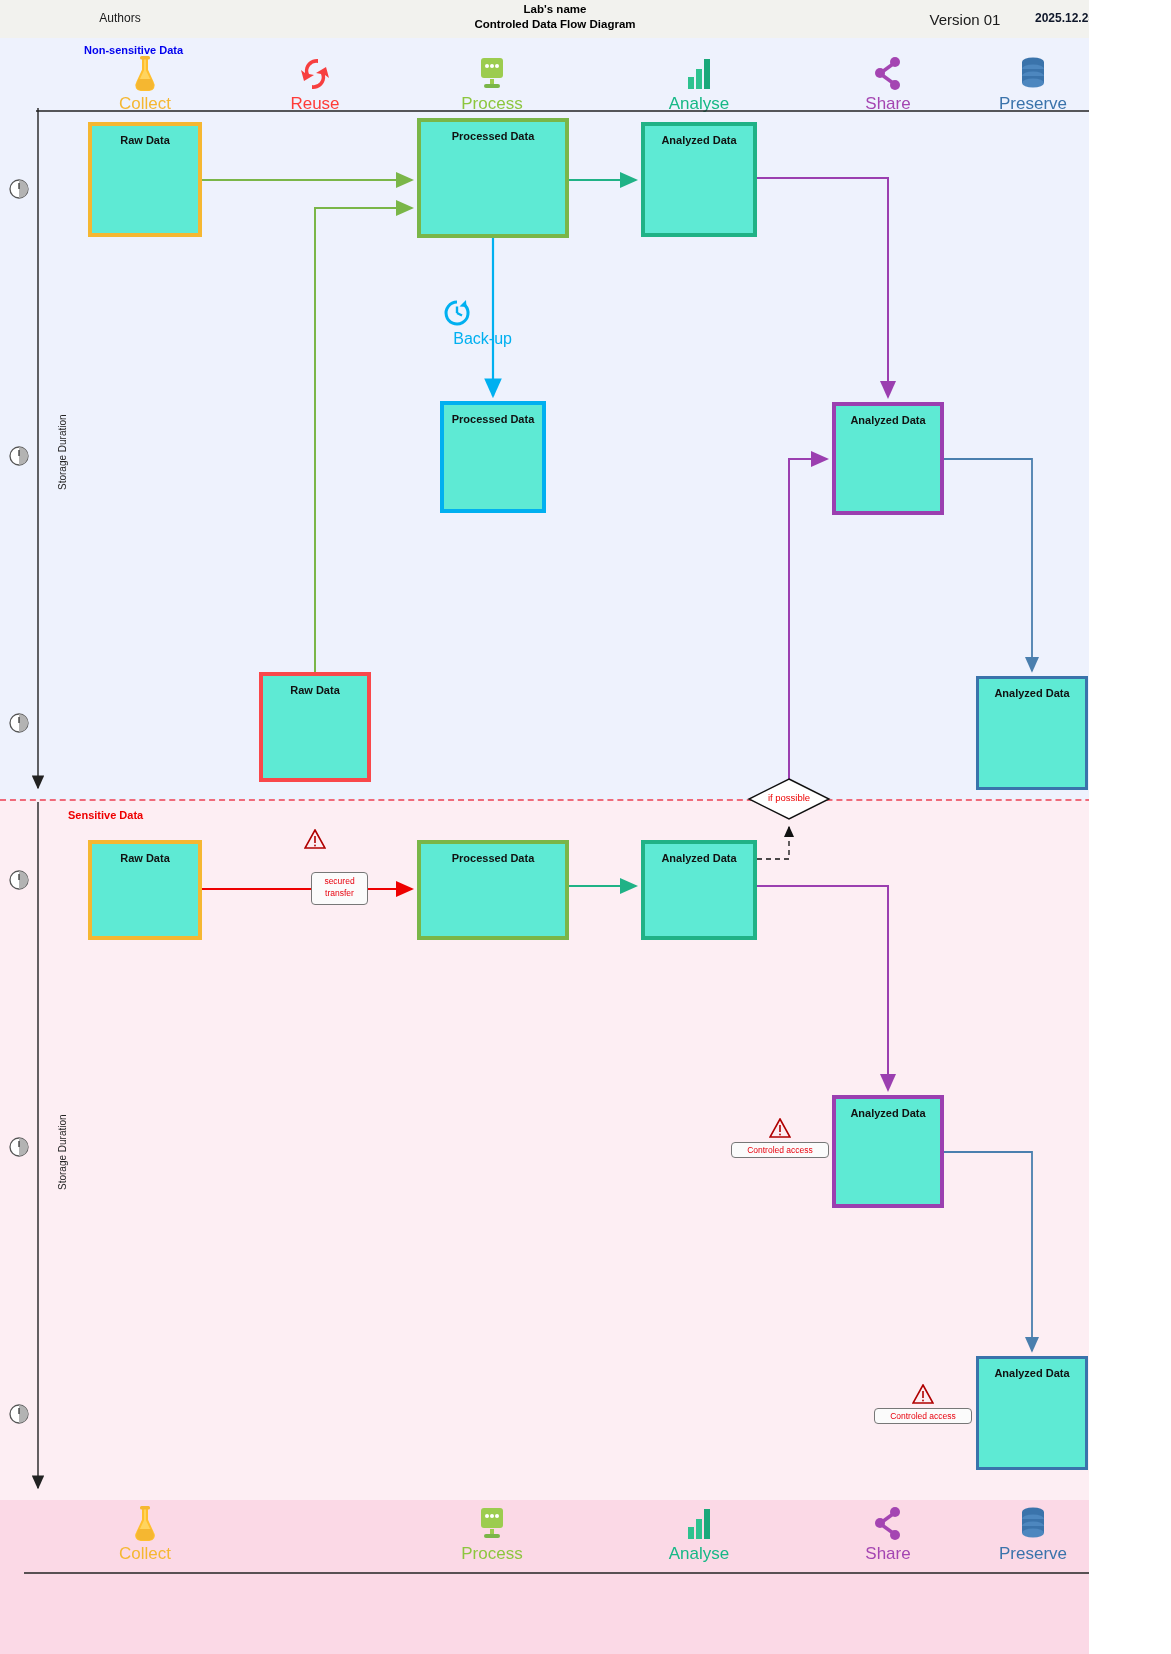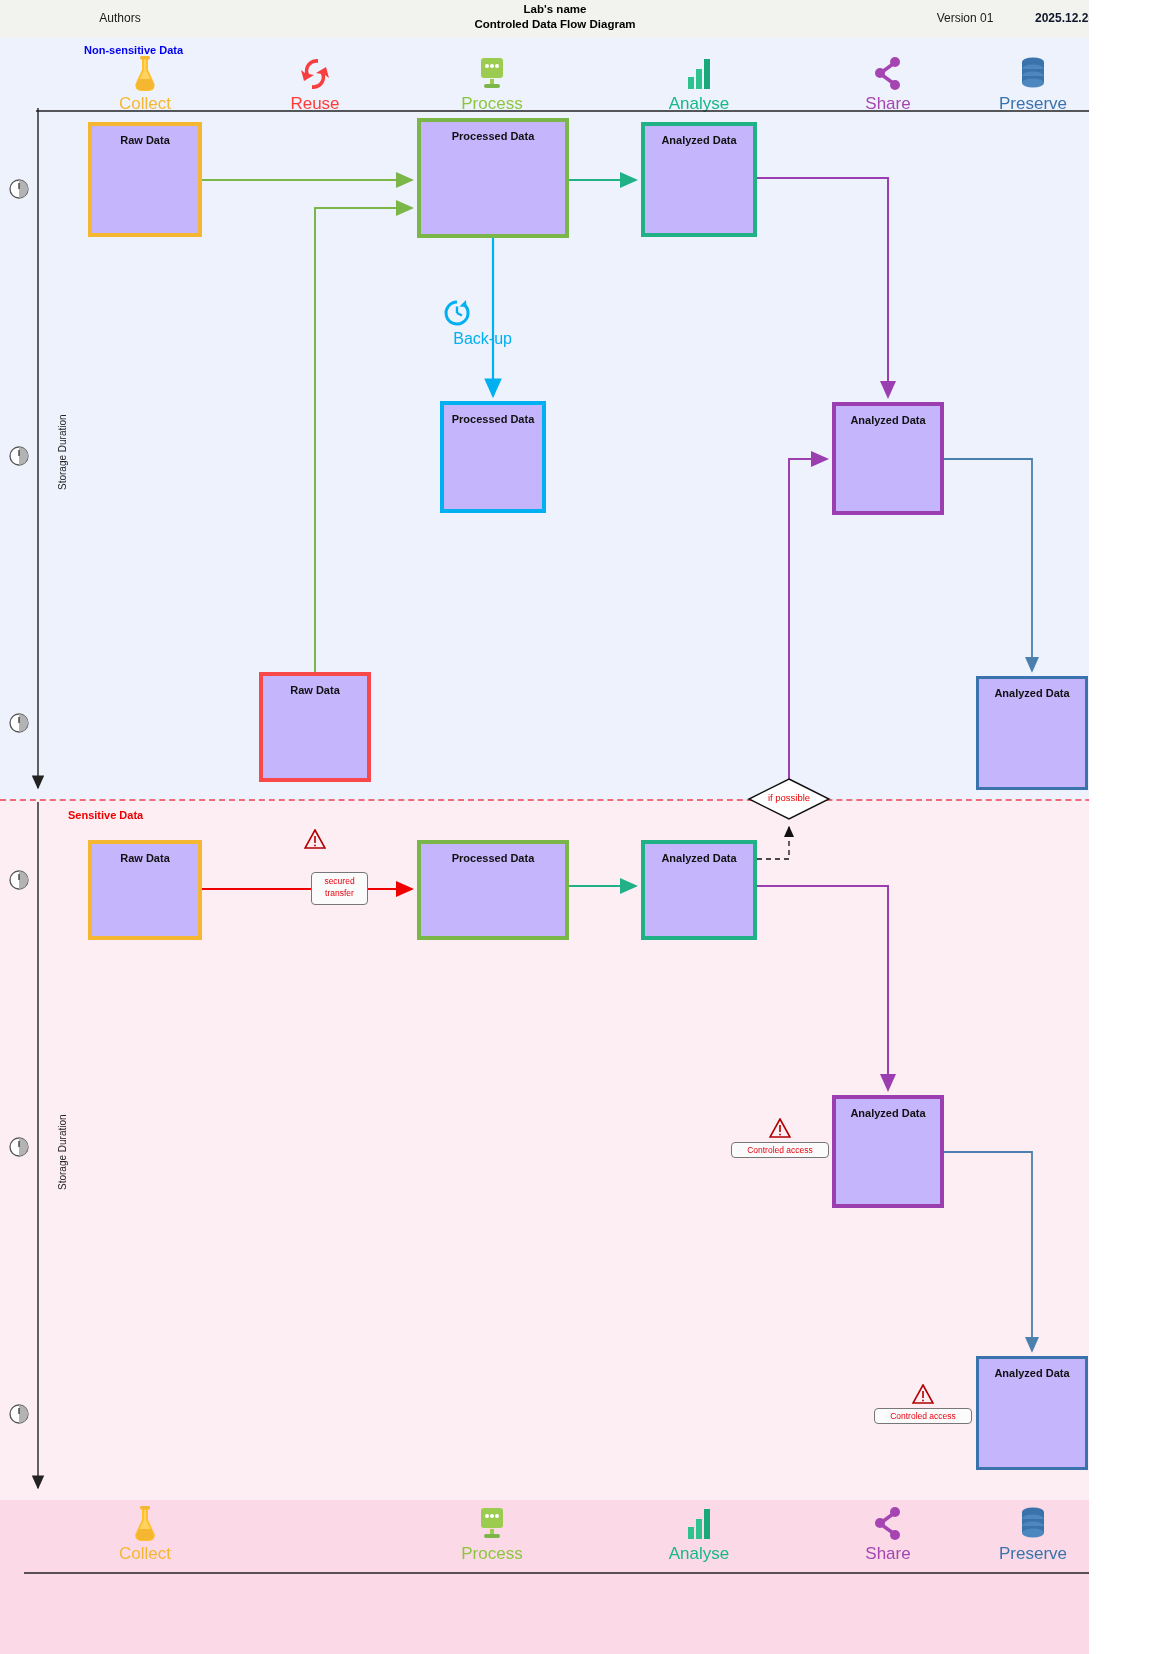--- a/index.html
+++ b/index.html
@@ -31,21 +31,21 @@
   }
   .header-center {
     position: absolute; left: 435px; top: 2px;
     width: 240px; text-align: center;
     font-size: 11.5px; font-weight: bold; color: #000;
     line-height: 15px;
   }
   .header-version {
     position: absolute; left: 915px; top: 11px;
     width: 100px; text-align: center;
-    font-size: 12px; color: #1a1a1a;
+    font-size: 15px; color: #1a1a1a;
   }
   .header-date {
     position: absolute; left: 1015px; top: 11px;
     width: 100px; text-align: center;
     font-size: 12px; color: #0f172a; font-weight: bold;
   }
 
   
   .band-nonsensitive {
     position: absolute; left: 0; top: 38px;
@@ -95,21 +95,21 @@
   
   #wires {
     position: absolute; left: 0; top: 0;
     width: 1171px; height: 1654px;
     pointer-events: none;
   }
 
   
   .node {
     position: absolute;
-    background: #c4b5fd;
+    background: #5eead4;
     box-sizing: border-box;
     border-style: solid;
   }
   .node-label {
     position: absolute;
     left: 0; right: 0; top: 8px;
     text-align: center;
     font-size: 11px;
     font-weight: bold;
     color: #111;

